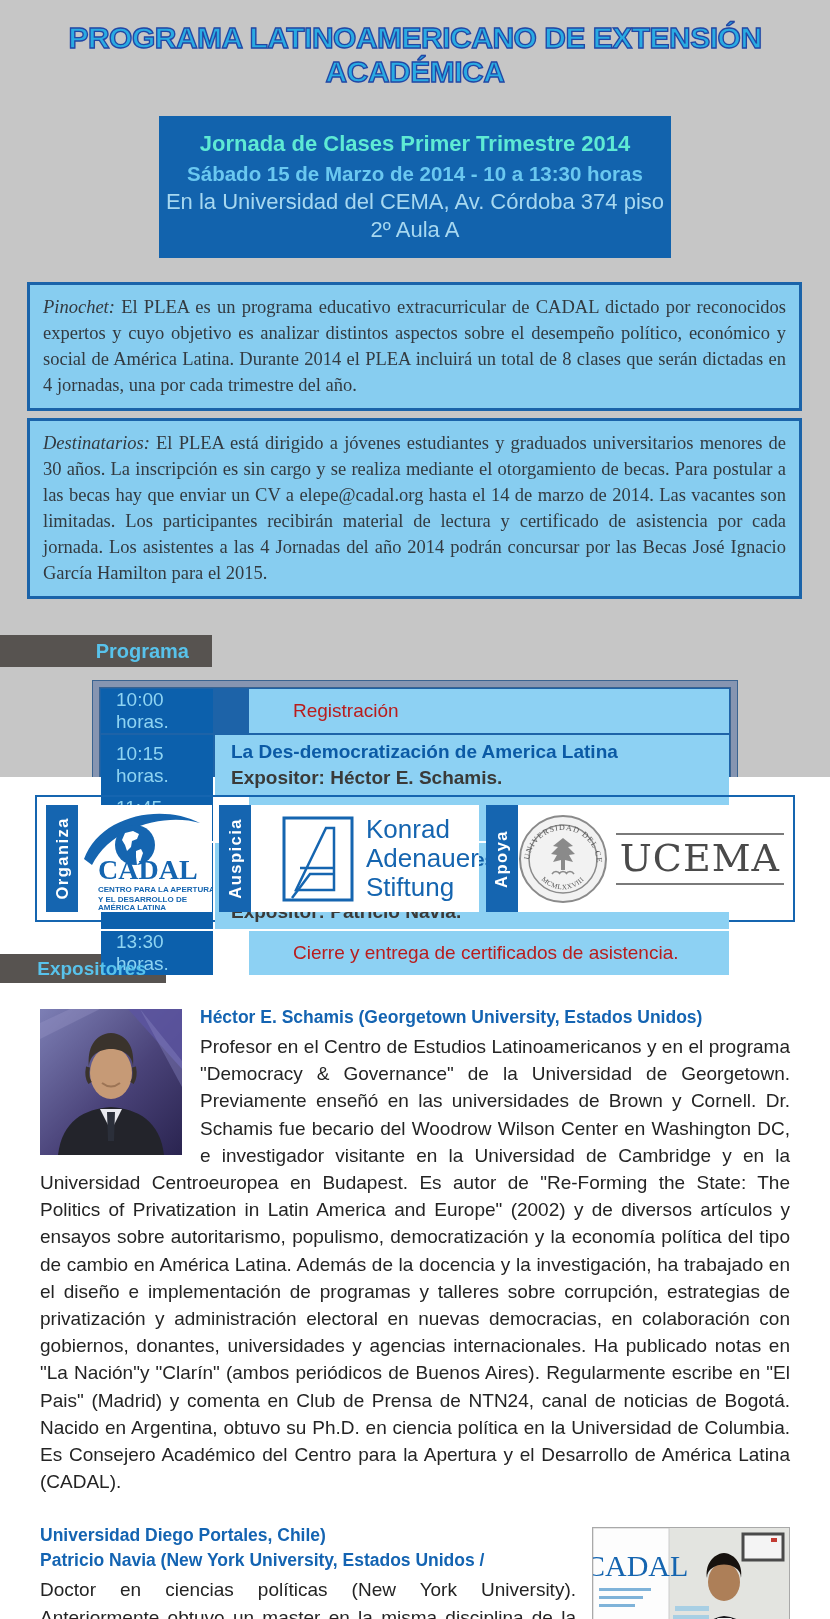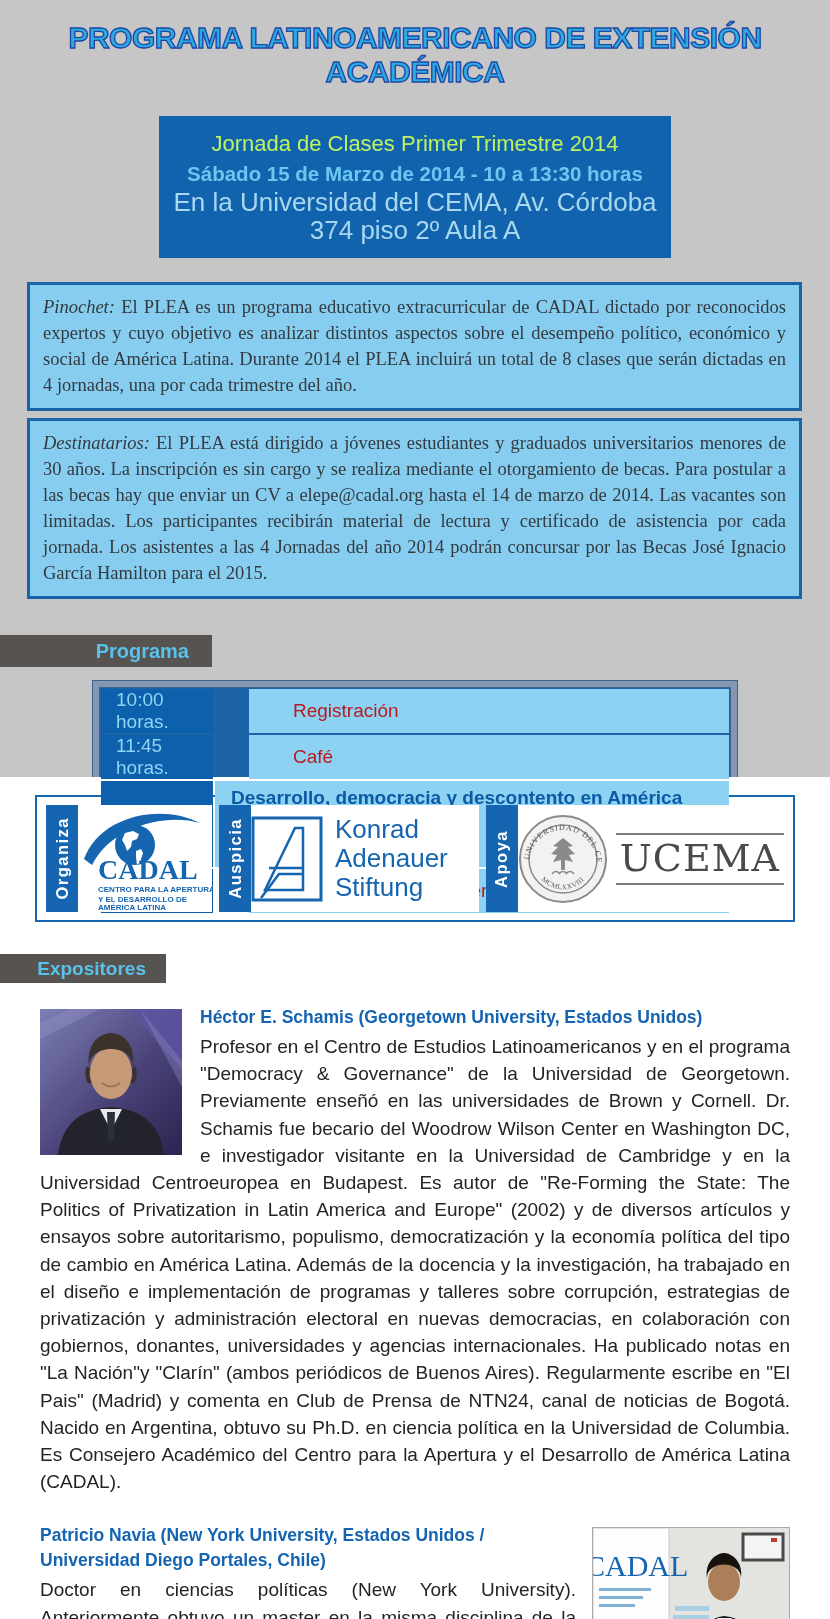--- a/index.html
+++ b/index.html
@@ -7,23 +7,23 @@
 
   
   .top-section{background:#c6c6c6;height:777px;box-sizing:border-box;padding-top:21px;}
 
   .main-title{margin:0;text-align:center;font-size:30px;font-weight:bold;letter-spacing:-0.5px;
     color:#2aabe2;-webkit-text-stroke:1.3px #2247a5;text-stroke:1.3px #2247a5;
     text-shadow:0 0 1px #2247a5;}
 
   .event-box{width:512px;box-sizing:border-box;margin:27px auto 0;background:#1263ad;
     text-align:center;padding:13px 6px 14px;}
-  .event-line1{color:#bef264;font-weight:normal;font-size:22px;line-height:30px;}
+  .event-line1{color:#5eead4;font-weight:bold;font-size:22px;line-height:30px;}
   .event-line2{color:#6ac8f0;font-weight:bold;font-size:20.5px;line-height:29px;}
-  .event-line3{color:#a7d8f0;font-size:26px;line-height:28px;font-weight:normal;}
+  .event-line3{color:#a7d8f0;font-size:22px;line-height:28px;font-weight:normal;}
 
   .intro-box{margin:24px 28px 0 27px;background:#87cdf0;border:3px solid #1a63a9;
     box-sizing:border-box;padding:9px 13px 10px;
     font-family:"Liberation Serif",serif;font-size:18.5px;line-height:26px;color:#333a40;
     text-align:justify;}
   .intro-box + .intro-box{margin-top:7px;}
   .intro-label{font-style:italic;}
 
   .section-bar{background:#575350;display:flex;align-items:center;justify-content:flex-end;
     box-sizing:border-box;color:#58c2eb;font-weight:bold;}
@@ -49,21 +49,21 @@
 
   .logo-band{margin:0 35px;height:127px;box-sizing:border-box;border:2px solid #1565b0;
     background:#fff;display:flex;align-items:stretch;gap:7px;padding:8px 9px;}
   .logo-cell{display:flex;align-items:stretch;}
   .cell-cadal{flex:0.62;}
   .cell-kas{flex:1.0;}
   .cell-ucema{flex:1.03;}
   .v-strip{background:#1565b0;width:32px;flex:0 0 32px;display:flex;align-items:center;justify-content:center;}
   .v-strip span{writing-mode:vertical-rl;transform:rotate(180deg);color:#ffffff;font-weight:bold;
     font-size:16.5px;letter-spacing:1.5px;}
-  .logo-area{flex:1;display:flex;align-items:center;justify-content:flex-start;background:#fff;}
+  .logo-area{flex:1;display:flex;align-items:center;justify-content:flex-end;background:#fff;}
 
   .kas-wrap{display:flex;align-items:center;gap:12px;}
   .kas-text{color:#1565b0;font-size:26px;line-height:29px;font-weight:normal;}
 
   .ucema-wrap{display:flex;align-items:center;gap:8px;}
   .ucema-name{font-family:"DejaVu Serif","Liberation Serif",serif;color:#4a4a4a;font-size:38px;
     letter-spacing:1px;border-top:2px solid #7a7a7a;border-bottom:2px solid #7a7a7a;
     padding:3px 4px 5px;line-height:40px;}
 
   .bios{margin:22px 40px 0;color:#242424;}
@@ -102,20 +102,27 @@
 
     <div class="section-bar programa-bar">
       <span>Programa</span>
     </div>
 
     <div class="schedule">
       <div class="sched-row simple">
         <div class="time">10:00 horas.</div>
         <div class="desc">
           <span class="plain">Registración</span>
+        </div>
+      </div>
+      <div class="sched-row session">
+        <div class="time">10:15 horas.</div>
+        <div class="desc">
+          <span class="sess-title">La Des-democratización de America Latina</span>
+          <span class="sess-speaker">Expositor: Héctor E. Schamis.</span>
         </div>
       </div>
       <div class="sched-row simple">
         <div class="time">11:45 horas.</div>
         <div class="desc">
           <span class="plain">Café</span>
         </div>
       </div>
       <div class="sched-row session">
         <div class="time">12:00 horas.</div>
@@ -254,21 +261,21 @@
           </g>
           <path d="M94,152 C98,108 112,90 131,88 C153,90 168,106 172,152 Z" fill="#16161a"></path>
           <polygon points="124,90 131,103 139,90" fill="#f2f2f2"></polygon>
           <polygon points="128,93 135,93 134,118 129,118" fill="#2f76b5"></polygon>
           <ellipse cx="131" cy="54" rx="16" ry="19" fill="#ad7f58"></ellipse>
           <path d="M114,50 C114,32 148,32 148,50 C150,38 143,26 131,25 C119,26 112,38 114,50 Z" fill="#17120e"></path>
           <rect x="0" y="134" width="196" height="18" fill="#d6b98a"></rect>
           <path d="M104,110 a7,10 0 0 0 14,0 Z M111,120 v12 M106,133 h10" stroke="#eeeeee" stroke-width="2" fill="none"></path>
         </svg>
         <h3 class="bio-title">
+          <span style="display:block">Universidad Diego Portales, Chile)</span>
           <span style="display:block">Patricio Navia (New York University, Estados Unidos /</span>
-          <span style="display:block">Universidad Diego Portales, Chile)</span>
         </h3>
         <p class="bio-body">Doctor en ciencias políticas (New York University). Anteriormente obtuvo un master en la misma disciplina de la Universidad de Chicago y una licenciatura en ciencias políticas y sociología de la Universidad de Illinois. Es master teacher of global studies en el General Studies Program y profesor adjunto del Centro de Estudios Latinoamericanos y del Caribe de New York University. En Chile, es profesor de ciencias políticas en el Instituto de Ciencias Sociales de la Universidad Diego Portales. Es autor de varios libros, entre ellos el best seller "Las grandes alamedas. El Chile post Pinochet" (Mondadori, 2004). Es Consejero Académico del Centro para la Apertura y el Desarrollo de América Latina (CADAL).</p>
       </div>
 
     </div>
   </div>
 </div>
 
 </body></html>

